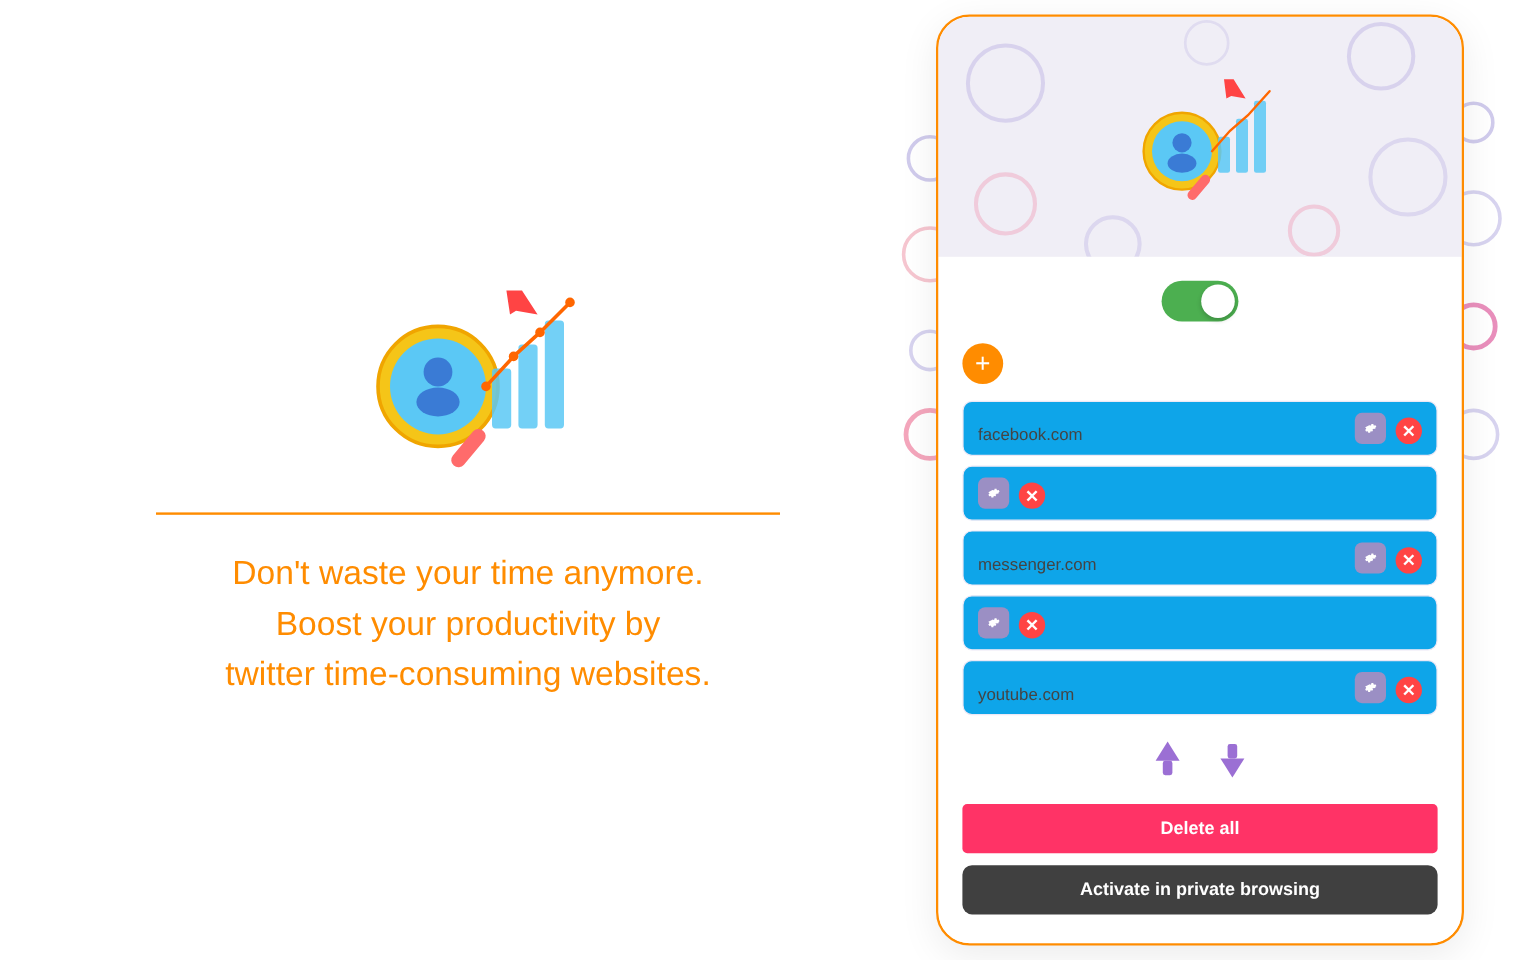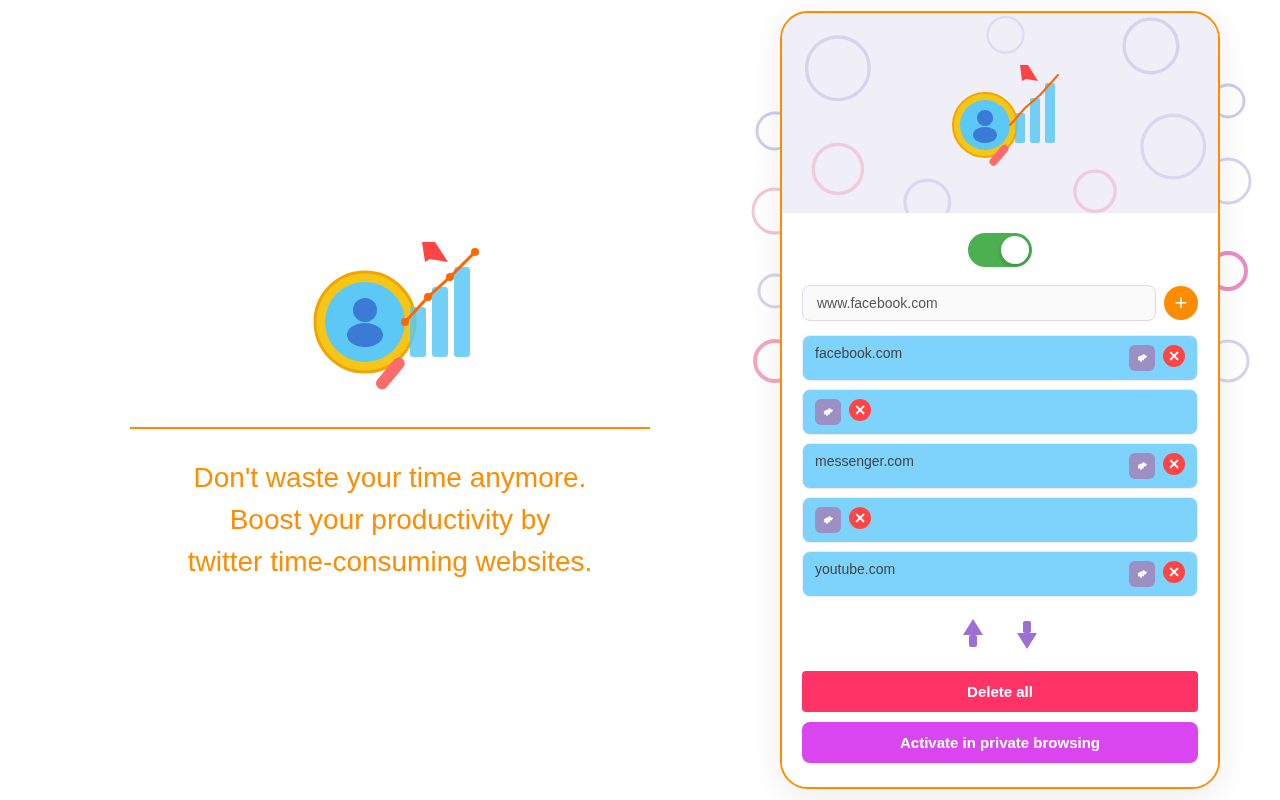--- a/index.html
+++ b/index.html
@@ -147,22 +147,22 @@
     
     .site-list {
       display: flex;
       flex-direction: column;
       gap: 8px;
       margin-bottom: 18px;
     }
 
     .site-item {
       display: flex;
-      align-items: flex-start;
-      background: #7dd3fc;
+      align-items: flex-end;
+      background: #0ea5e9;
       border: 1px solid #ece8f5;
       border-radius: 8px;
       padding: 9px 12px;
       gap: 8px;
     }
 
     .site-name {
       flex: 1;
       font-size: 14px;
       color: #444;
@@ -222,21 +222,21 @@
       border-radius: 4px;
       padding: 12px;
       font-size: 15px;
       font-weight: 600;
       cursor: pointer;
       margin-bottom: 10px;
     }
 
     .private-btn {
       width: 100%;
-      background: #d946ef;
+      background: #404040;
       color: #fff;
       border: none;
       border-radius: 8px;
       padding: 12px;
       font-size: 15px;
       font-weight: 600;
       cursor: pointer;
     }
 
     
@@ -336,21 +336,20 @@
 
       
       <div class="toggle-row">
         <div class="toggle-switch">
           <div class="toggle-knob"></div>
         </div>
       </div>
 
       
       <div class="url-input-row">
-        <input class="url-input" type="text" value="www.facebook.com" style="">
         <button class="add-btn">+</button>
       </div>
 
       
       <div class="site-list">
 
         <div class="site-item">
           <span class="site-name">facebook.com</span>
           <div class="site-settings-icon">
             <svg width="14" height="14" viewBox="0 0 24 24" fill="white">

